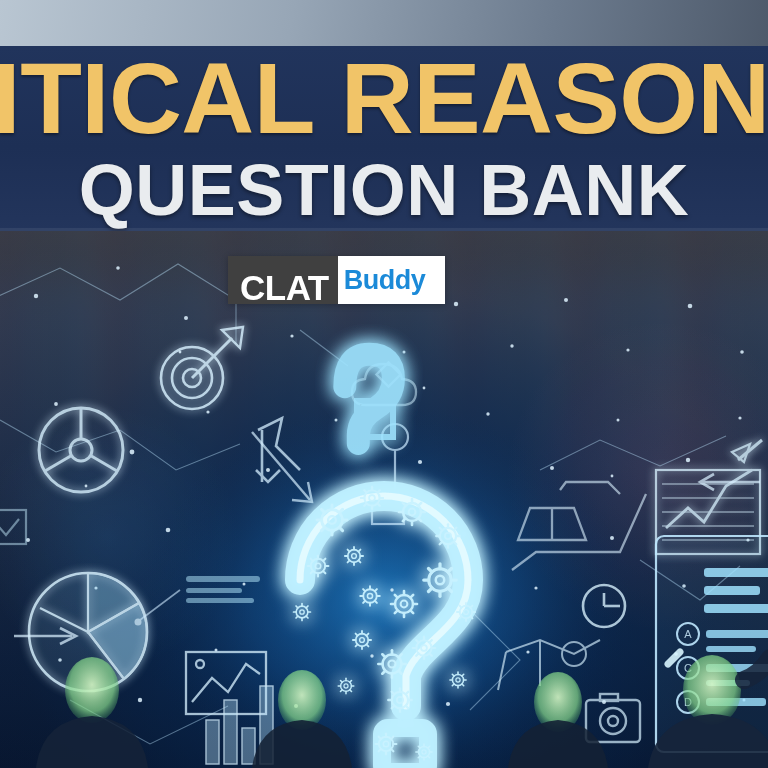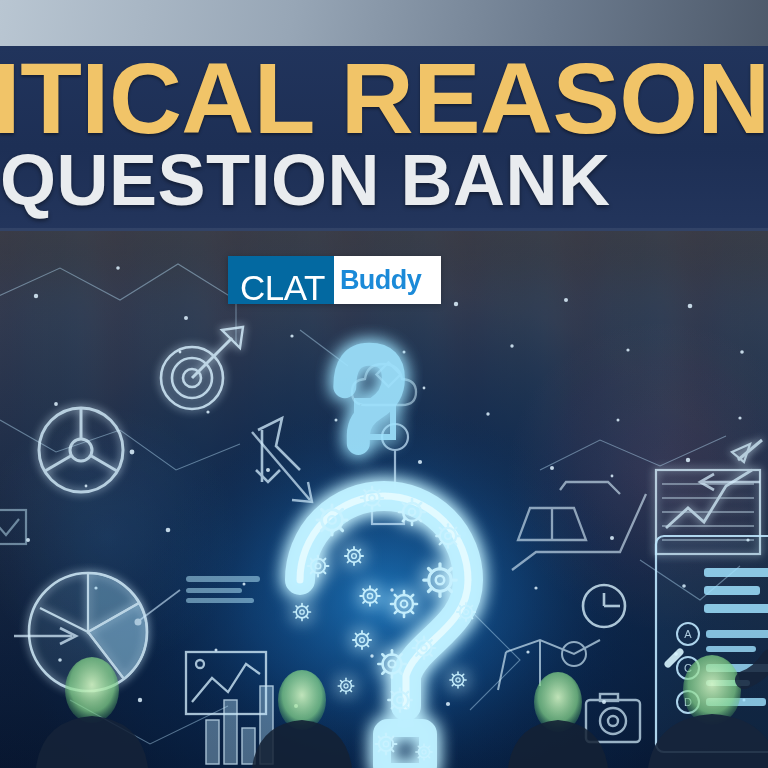--- a/index.html
+++ b/index.html
@@ -92,46 +92,46 @@
     white-space: nowrap;
     font-size: 101px;
     line-height: 1;
     font-weight: 700;
     letter-spacing: -0.5px;
     color: #f1c468;
     text-shadow: 0 2px 3px rgba(0,0,0,0.40);
   }
   .subline {
     position: absolute;
-    top: 98px;
+    top: 108px;
     left: 0; right: 0;
-    text-align: left;
+    text-align: center;
     white-space: nowrap;
     font-size: 72px;
     line-height: 1;
     font-weight: 700;
     letter-spacing: 0.5px;
     color: #e9ecef;
     text-shadow: 0 2px 4px rgba(0,0,0,0.45);
   }
 
   
   .logo {
     position: absolute;
     left: 228px; top: 256px;
     height: 48px;
     display: flex;
     align-items: stretch;
     box-shadow: 0 1px 6px rgba(0,0,0,0.25);
   }
   .logo-clat {
-    background: #0369a1;
+    background: #404040;
     color: #ffffff;
     font-size: 35px;
-    font-weight: 400;
+    font-weight: 700;
     line-height: 48px;
     padding: 8px 9px 0 12px;
     letter-spacing: -0.5px;
   }
   .logo-buddy {
     background: #ffffff;
     color: #1b8ad8;
     font-size: 27px;
     font-weight: 700;
     line-height: 48px;

